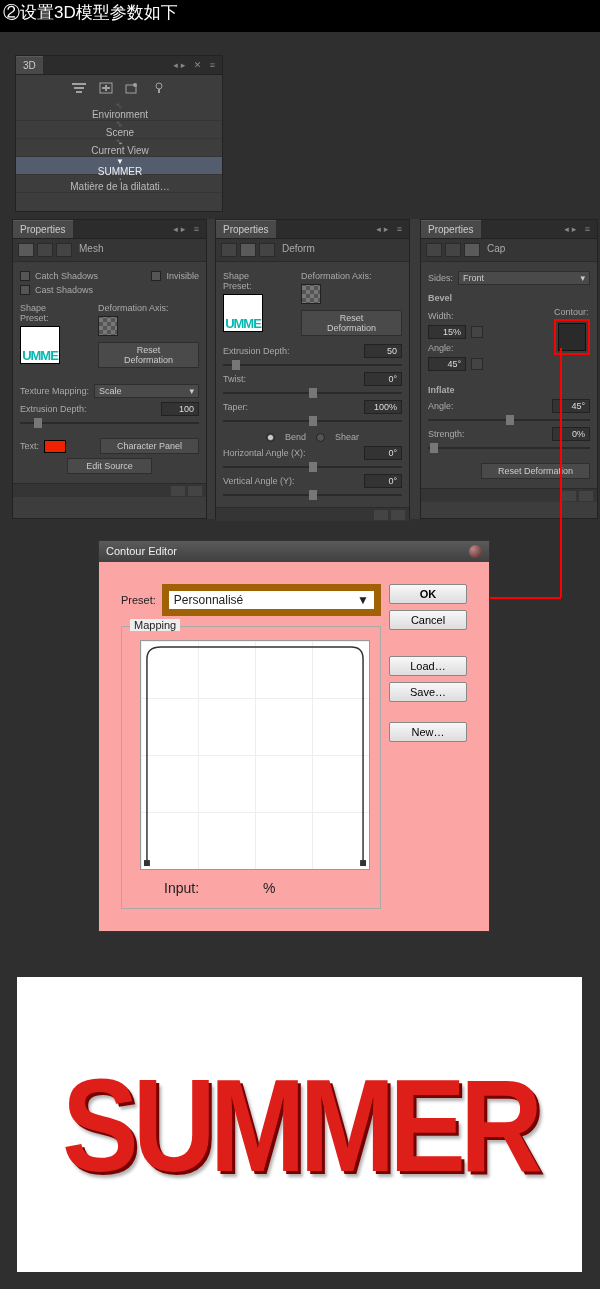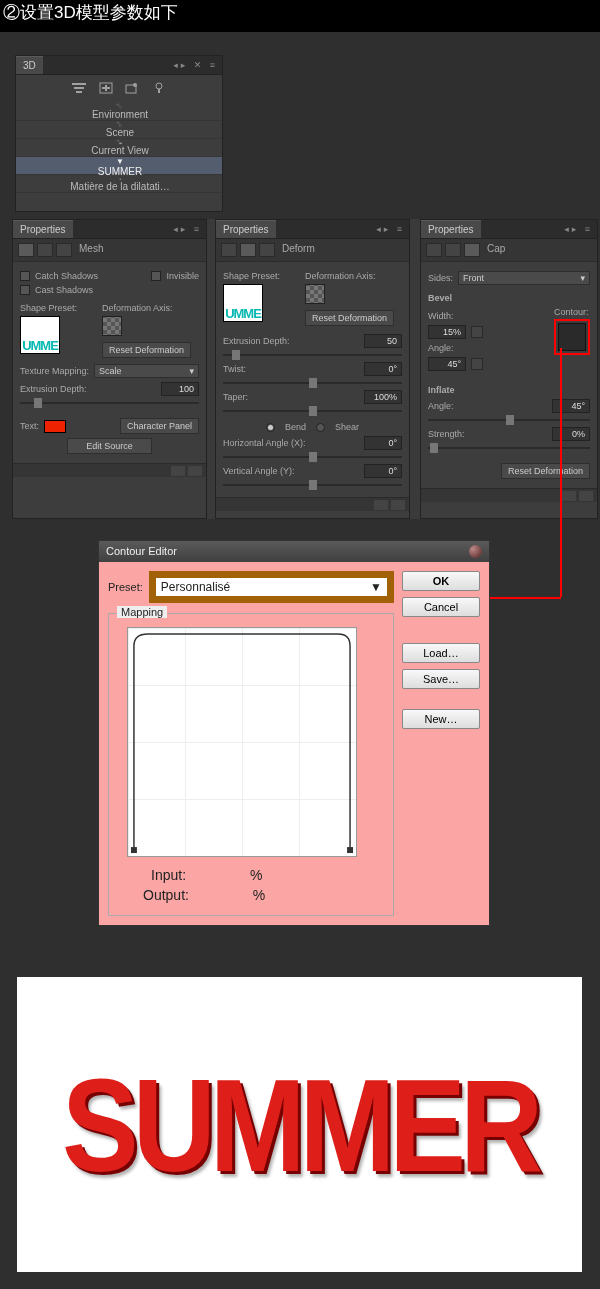--- a/index.html
+++ b/index.html
@@ -20,33 +20,33 @@
 .toolbar { background: #353535; padding: 4px 5px; display: flex; gap: 3px; border-bottom: 1px solid #2a2a2a; }
 .tool-ic { width: 16px; height: 14px; background: #444; border: 1px solid #2a2a2a; display: inline-block; }
 .tool-ic.on { background: #5a5a5a; }
 .sect { padding: 5px 7px; font-size: 9px; }
 .row { display: flex; align-items: center; margin: 4px 0; gap: 5px; }
 .lbl { color: #aaa; }
 .chk { width: 10px; height: 10px; border: 1px solid #222; background: #555; }
 .swatch { width: 40px; height: 38px; background: #fff; border: 1px solid #000; display: flex; align-items: flex-end; justify-content: center; }
 .swatch-txt { font-weight: 900; font-size: 13px; color: #06b8b2; letter-spacing: -1px; }
 .grid-sw { width: 20px; height: 20px; background: repeating-conic-gradient(#777 0 25%, #555 0 50%) 0/8px 8px; border: 1px solid #222; }
-.btn-sm { background: #4a4a4a; border: 1px solid #2e2e2e; color: #ccc; font-size: 9px; padding: 2px 6px; cursor: pointer; }
+.btn-sm { background: #4a4a4a; border: 1px solid #2e2e2e; color: #ccc; font-size: 9px; padding: 2px 16px; cursor: pointer; }
 .drop { background: #4a4a4a; border: 1px solid #2e2e2e; color: #ccc; font-size: 9px; padding: 1px 4px; min-width: 60px; display: flex; justify-content: space-between; }
 .field { background: #333; border: 1px solid #222; color: #ddd; font-size: 9px; padding: 1px 4px; width: 38px; text-align: right; }
 .slider { height: 2px; background: #2a2a2a; position: relative; flex: 1; margin: 6px 0; }
 .slider .thumb { width: 8px; height: 10px; background: #777; position: absolute; top: -4px; }
 .color-red { width: 22px; height: 13px; background: #e20; border: 1px solid #000; }
 .redbox { border: 2px solid #f00; }
 .footer { height: 14px; background: #353535; border-top: 1px solid #2a2a2a; display: flex; justify-content: flex-end; padding: 2px 4px; gap: 3px; }
 .footer span { width: 14px; height: 10px; background: #444; }
 
 .dialog { position: absolute; left: 98px; top: 540px; width: 392px; background: #fca5a5; border: 1px solid #333; }
 .dialog-title { background: linear-gradient(#5a5a5a,#404040); color: #eee; padding: 4px 7px; font-size: 11px; display: flex; justify-content: space-between; }
-.dialog-body { display: flex; padding: 9px; gap: 8px; }
+.dialog-body { display: flex; padding: 22px; gap: 8px; }
 .dlg-left { flex: 1; }
 .dlg-right { width: 78px; display: flex; flex-direction: column; gap: 6px; }
 .dlg-btn { background: linear-gradient(#f8f8f8,#ddd); border: 1px solid #888; font-size: 11px; padding: 3px 0; text-align: center; cursor: pointer; border-radius: 2px; }
 .preset-row { display: flex; align-items: center; gap: 6px; margin-bottom: 10px; font-size: 11px; color: #222; }
 .preset-sel { flex: 1; border: 7px solid #a16207; background: #fff; padding: 2px 5px; font-size: 12px; display: flex; justify-content: space-between; }
 .mapset { border: 1px solid #aaa; padding: 13px 10px 10px; position: relative; }
 .mapset .legend { position: absolute; top: -8px; left: 8px; background: #eee; padding: 0 4px; font-size: 11px; color: #222; }
 .curve { width: 230px; height: 230px; background: #fff; border: 1px solid #999; position: relative; margin-bottom: 8px; margin-left: 8px;
   background-image: linear-gradient(#eee 1px, transparent 1px), linear-gradient(90deg, #eee 1px, transparent 1px);
   background-size: 57px 57px; }
@@ -189,21 +189,21 @@
           <div class="swatch" style="margin-top:3px">
               <span class="swatch-txt">UMME</span>
             </div>
         </div>
         <div style="margin-left:20px">
           <div class="lbl">Deformation Axis:</div>
           <div class="grid-sw" style="margin-top:3px"></div>
           <button class="btn-sm" style="margin-top:6px">Reset Deformation</button>
         </div>
       </div>
-      <div class="row" style="margin-top:6px">
+      <div class="row" style="margin-top:16px">
           <span class="lbl">Texture Mapping:</span>
         <div class="drop" style="flex:1">
             <span>Scale</span>
             <span>▾</span>
           </div>
         </div>
       <div class="row">
           <span class="lbl">Extrusion Depth:</span>
           <span style="flex:1"></span>
         <span class="field">100</span>
@@ -397,22 +397,20 @@
           <div class="legend">Mapping</div>
           <div class="curve">
             <svg viewBox="0 0 230 230" preserveAspectRatio="none">
               <path d="M 6 224 L 6 18 Q 6 6 20 6 L 212 6 Q 224 6 224 18 L 224 224" fill="none" stroke="#333" stroke-width="1.5"></path>
               <rect x="3" y="221" width="6" height="6" fill="#333"></rect>
               <rect x="221" y="221" width="6" height="6" fill="#333"></rect>
             </svg>
           </div>
           <div class="io-row"><span>Input:</span>
             <span style="display:inline-block;width:60px"></span><span>%</span></div>
-          <div class="io-row" style="padding-left:24px"><span>Output:</span>
-            <span style="display:inline-block;width:60px"></span><span>%</span></div>
         </div>
       </div>
       <div class="dlg-right">
         <div class="dlg-btn" style="font-weight:bold">OK</div>
         <div class="dlg-btn">Cancel</div>
         <div style="height:14px"></div>
         <div class="dlg-btn">Load…</div>
         <div class="dlg-btn">Save…</div>
         <div style="height:8px"></div>
         <div class="dlg-btn">New…</div>

